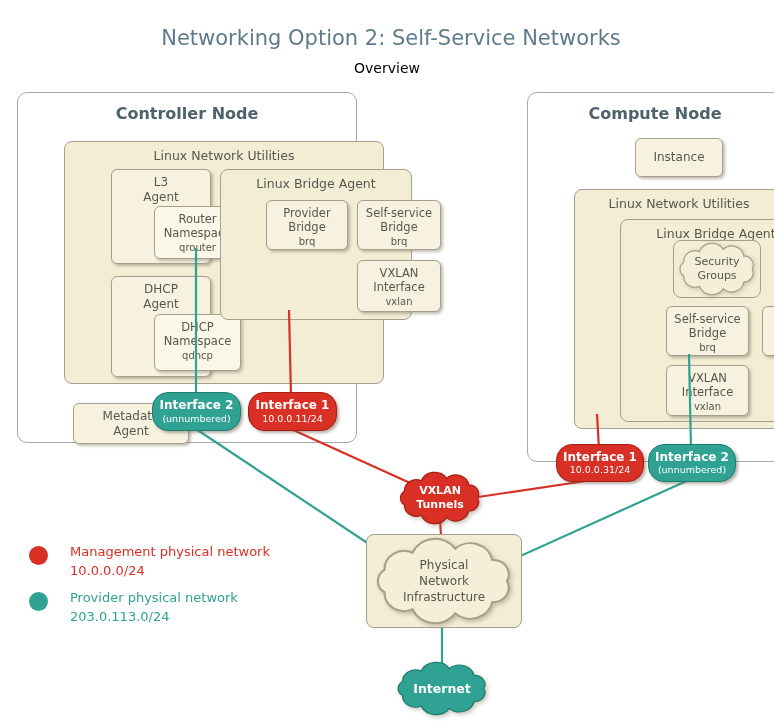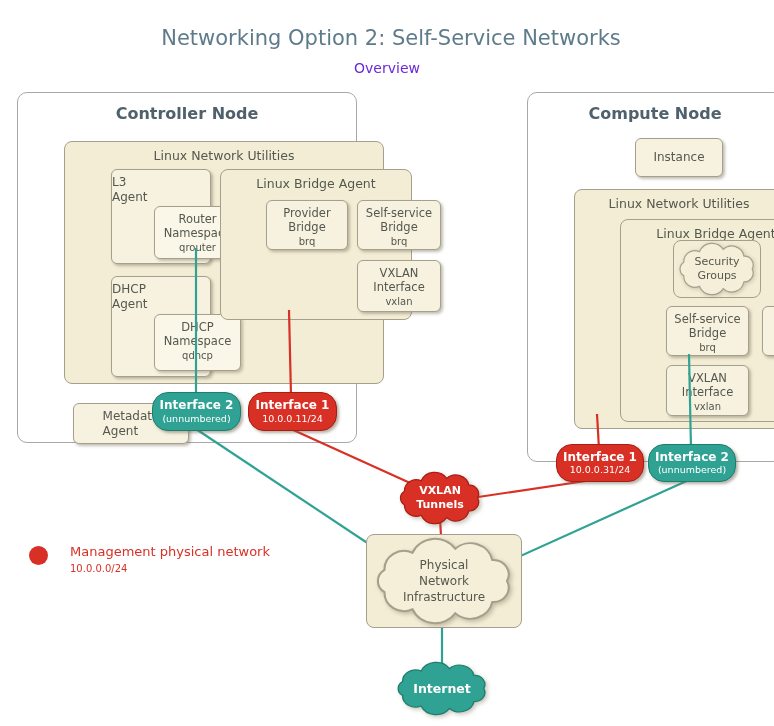--- a/index.html
+++ b/index.html
@@ -3,40 +3,40 @@
 <meta charset="utf-8">
 <style>
   html,body { margin:0; padding:0; background:#fff; }
   .canvas {
     position:relative; width:774px; height:726px; background:#ffffff;
     font-family:"DejaVu Sans","Liberation Sans",sans-serif; overflow:hidden;
   }
   .title { position:absolute; left:8px; right:0; top:26px; text-align:center;
            font-size:21px; color:#5d7b8a; }
   .subtitle { position:absolute; left:0; right:0; top:60px; text-align:center;
-              font-size:14px; color:#6d28d9; }
+              font-size:14px; color:#000000; }
 
   .abs { position:absolute; box-sizing:border-box;margin-left:36px; }
 
   .node { position:absolute; box-sizing:border-box; background:#ffffff;
           border:1.6px solid #a8a8a8; border-radius:10px; }
   .node-title { text-align:center; padding-top:11px; font-size:16px;
                 font-weight:600; color:#4e616c; }
 
   .cream { background:#f3edd5; border:1px solid #a59f8d; border-radius:8px; }
   .container-label { text-align:center; padding-top:6px; font-size:12.5px;
                      color:#54584e; }
 
   .sub { background:#f7f2e0; border:1px solid #a59f8d; border-radius:6px;
          box-shadow:2px 2px 3px rgba(120,110,88,0.45); }
   .inner { background:#faf6e8; border:1px solid #a59f8d; border-radius:6px;
            box-shadow:2px 2px 3px rgba(120,110,88,0.40); }
 
   .ml { white-space:pre-line; }
-  .agent-label { padding-top:5px; font-size:12px;
+  .agent-label { text-align:center; padding-top:5px; font-size:12px;
                  line-height:1.25; color:#54584e; }
   .box-label { text-align:center; padding-top:5px; font-size:11.5px;
                line-height:1.25; color:#54584e; }
   .box-sub { text-align:center; font-size:10px; color:#54584e; margin-top:1px; }
   .centerbox { display:flex; flex-direction:column; align-items:center;
                justify-content:center; }
   .centerbox .agent-label, .centerbox .box-label { padding-top:0; }
 
   .iface { position:absolute; box-sizing:border-box; border-radius:16px;
            display:flex; flex-direction:column; align-items:center;
@@ -65,21 +65,21 @@
   .cloud.cream .cloud-text { color:#54584e; font-size:12px; line-height:1.35; }
   .cloud.small .cloud-text { font-size:11px; line-height:1.3; }
   .cloud.incontainer { z-index:1; }
   .cloud.incontainer svg { filter:drop-shadow(1px 1px 2px rgba(120,110,88,0.35)); }
 
   .legend-row { position:absolute; display:flex; gap:22px; align-items:flex-start; }
   .legend-dot { width:19px; height:19px; border-radius:50%; margin-top:2px; }
   .legend-dot.red { background:#d93025; }
   .legend-dot.teal { background:#2fa294; }
   .legend-label { font-size:13px; line-height:1.25; }
-  .legend-cidr { font-size:10px; margin-top:3px; }
+  .legend-cidr { font-size:13px; margin-top:3px; }
   .legend-row.red .legend-label, .legend-row.red .legend-cidr { color:#d93025; }
   .legend-row.teal .legend-label, .legend-row.teal .legend-cidr { color:#2fa294; }
 </style>
 </head>
 <body>
 
 <div class="canvas">
 
   <svg class="wires" width="774" height="726">
     <line class="teal" x1="196" y1="248" x2="196" y2="396"></line>
@@ -231,14 +231,21 @@
     <div class="cloud-text">Internet</div>
   </div>
 
   <div class="legend-row red" style="left:29px;top:544px;">
     <div class="legend-dot red"></div>
     <div>
       <div class="legend-label">Management physical network</div>
       <div class="legend-cidr">10.0.0.0/24</div>
     </div>
   </div>
+  <div class="legend-row teal" style="left:29px;top:590px;">
+    <div class="legend-dot teal"></div>
+    <div>
+      <div class="legend-label">Provider physical network</div>
+      <div class="legend-cidr">203.0.113.0/24</div>
+    </div>
+  </div>
 
 </div>
 
 </body></html>

